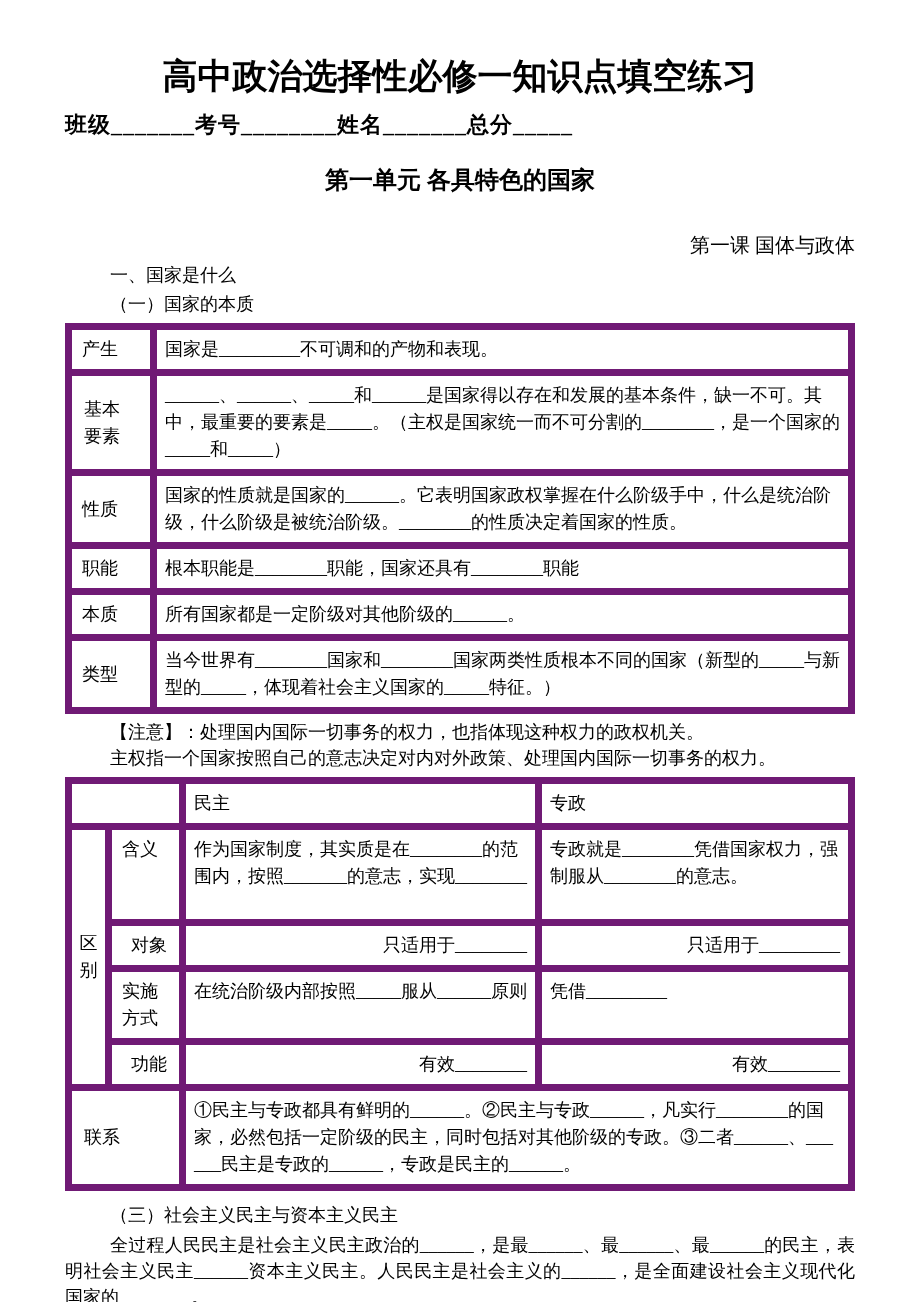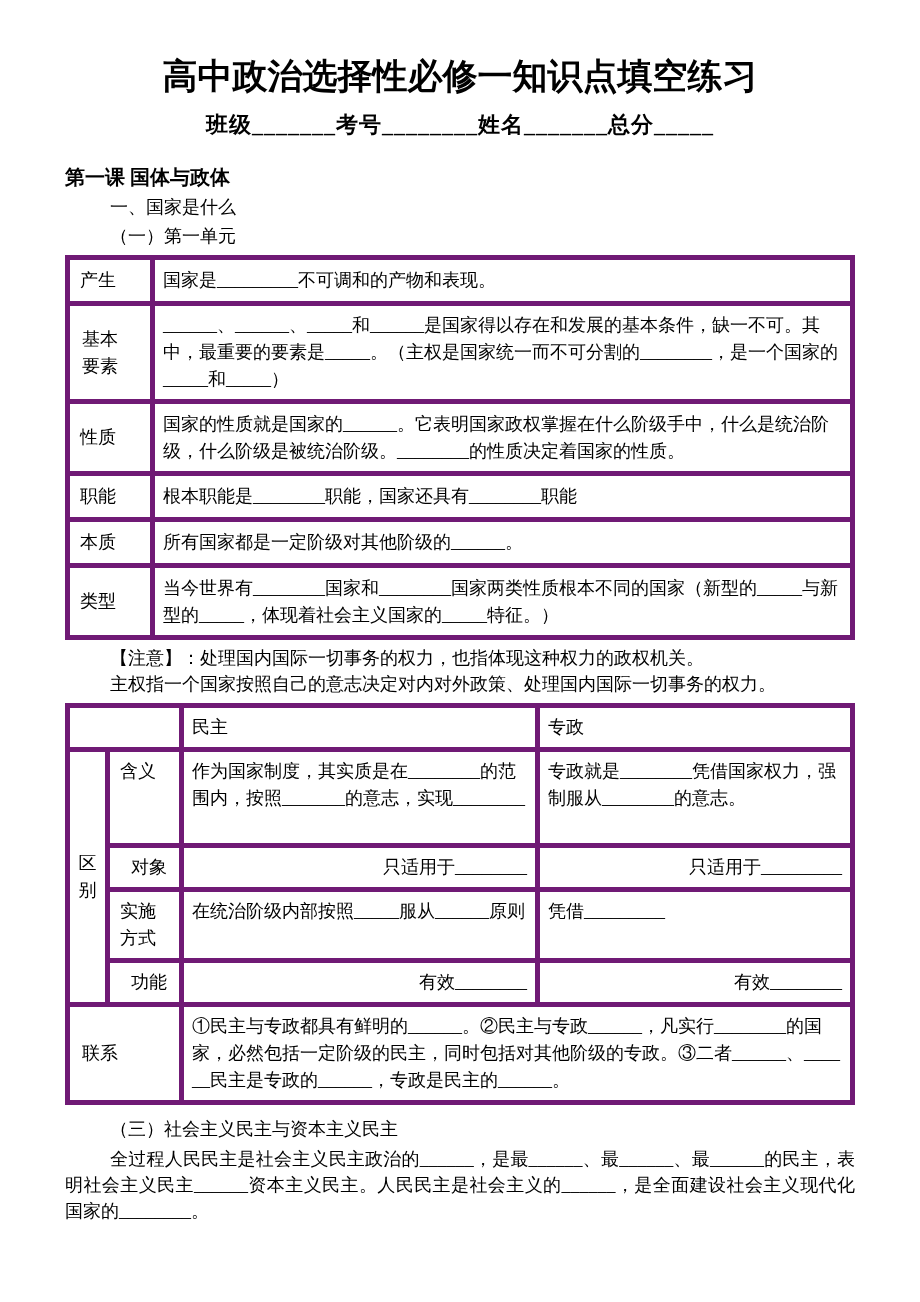--- a/index.html
+++ b/index.html
@@ -20,55 +20,55 @@
   .doc-title {
     font-size: 35px;
     font-weight: bold;
     text-align: center;
     margin: 0 0 12px 0;
     line-height: 1.2;
   }
   .info-line {
     font-size: 22px;
     font-weight: bold;
-    text-align: center;
+    text-align: left;
     margin: 6px 0 0 0;
     letter-spacing: 1px;
   }
   .unit-heading {
     font-size: 24px;
     font-weight: bold;
     text-align: center;
     margin: 24px 0 0 0;
   }
   .lesson-heading {
     font-size: 20px;
-    font-weight: bold;
-    text-align: left;
-    margin: 24px 0 0 0;
+    font-weight: normal;
+    text-align: right;
+    margin: 36px 0 0 0;
   }
   .body-line {
     font-size: 18px;
     line-height: 1.4;
     margin: 0;
     padding-left: 45px;
   }
   .mt20 { margin-top: 20px; }
   .mt12 { margin-top: 12px; }
   .mt6  { margin-top: 6px; }
   .mt4  { margin-top: 4px; }
   table {
     border-collapse: collapse;
     width: 100%;
     font-size: 18px;
     line-height: 1.5;
     margin-top: 6px;
   }
   td {
-    border: 5px solid #701a75;
+    border: 7px solid #701a75;
     padding: 6px 8px;
     vertical-align: middle;
     word-break: break-all;
   }
   
   .t1 .t1-label { padding: 6px 10px 6px 10px; }
   .t1 col.c-label { width: 85px; }
   .t1 .lbl-narrow { padding-left: 12px; padding-right: 22px; }
   .h46 td { height: 46px; }
   .h96 td { height: 96px; }
@@ -99,25 +99,26 @@
 </style>
 </head>
 <body>
 
 <div class="page">
 
   <h1 class="doc-title">高中政治选择性必修一知识点填空练习</h1>
 
   <p class="info-line">班级_______考号________姓名_______总分_____</p>
 
+  <h2 class="unit-heading">第一单元 各具特色的国家</h2>
 
   <h3 class="lesson-heading">第一课 国体与政体</h3>
 
   <p class="body-line mt4">一、国家是什么</p>
-  <p class="body-line mt4">（一）第一单元</p>
+  <p class="body-line mt4">（一）国家的本质</p>
 
   <table class="t1">
     <colgroup>
         <col class="c-label">
         <col>
       </colgroup>
     <tbody>
         <tr class="h46">
       <td class="t1-label">产生</td>
       <td>国家是_________不可调和的产物和表现。</td>

